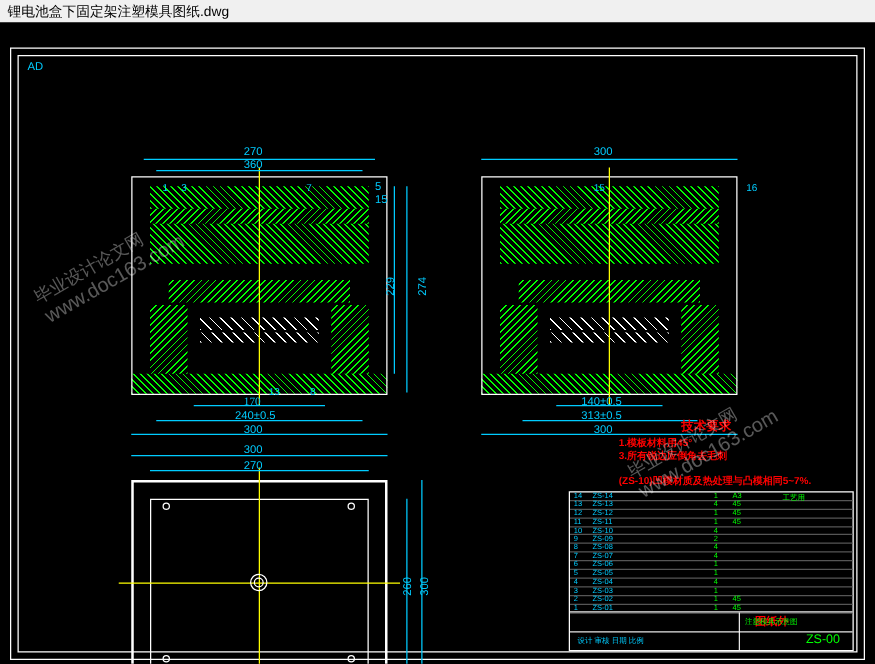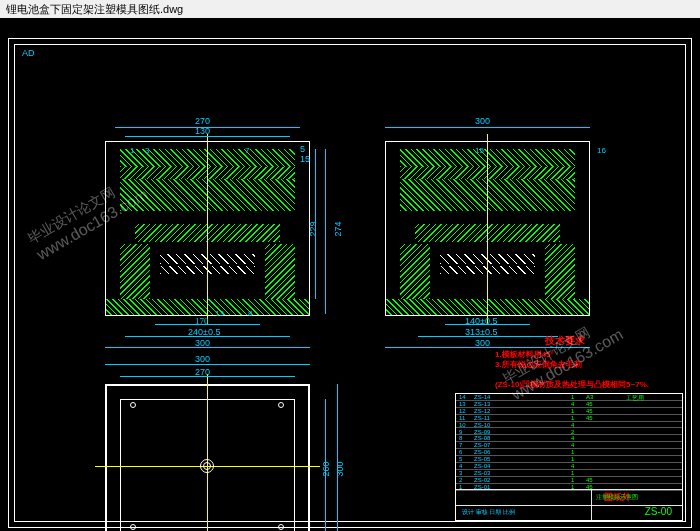--- a/index.html
+++ b/index.html
@@ -52,21 +52,21 @@
     <div class="hatch2" style="top:190px;left:265px;width:30px;height:55px;"></div>
     <div class="sect-white" style="top:200px;left:160px;width:95px;height:10px;"></div>
     <div class="sect-white" style="top:212px;left:160px;width:95px;height:8px;"></div>
     <div class="hatch" style="top:245px;left:105px;width:205px;height:16px;"></div>
     <div class="outline" style="top:87px;left:105px;width:205px;height:175px;"></div>
     <div class="center-line" style="top:80px;left:207px;width:1px;height:190px;"></div>
 
     <div class="arrow-h" style="top:73px;left:115px;width:185px;"></div>
     <div class="dim-text" style="top:62px;left:195px;">270</div>
     <div class="arrow-h" style="top:82px;left:125px;width:165px;"></div>
-    <div class="dim-text" style="top:72px;left:195px;">130</div>
+    <div class="dim-text" style="top:72px;left:195px;">360</div>
     <div class="leader" style="top:92px;left:130px;">1</div>
     <div class="leader" style="top:92px;left:145px;">3</div>
     <div class="leader" style="top:92px;left:245px;">7</div>
     <div class="dim-text" style="top:90px;left:300px;">5</div>
     <div class="dim-text" style="top:100px;left:300px;">15</div>
 
     <div class="arrow-v" style="top:95px;left:325px;height:165px;"></div>
     <div class="dim-text" style="top:170px;left:330px;transform:rotate(-90deg);">274</div>
     <div class="arrow-v" style="top:95px;left:315px;height:150px;"></div>
     <div class="dim-text" style="top:170px;left:305px;transform:rotate(-90deg);">229</div>

